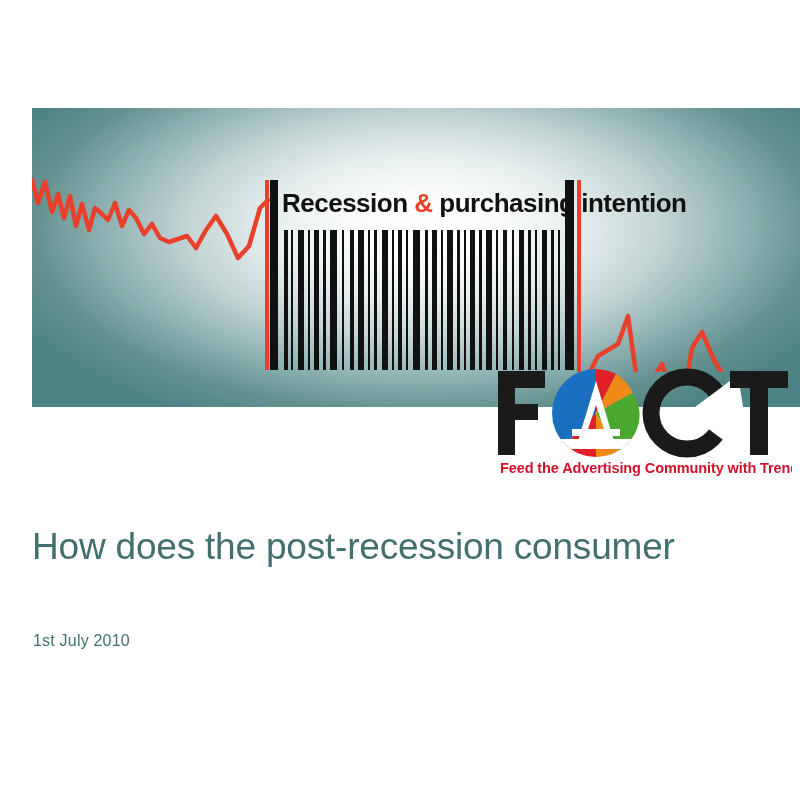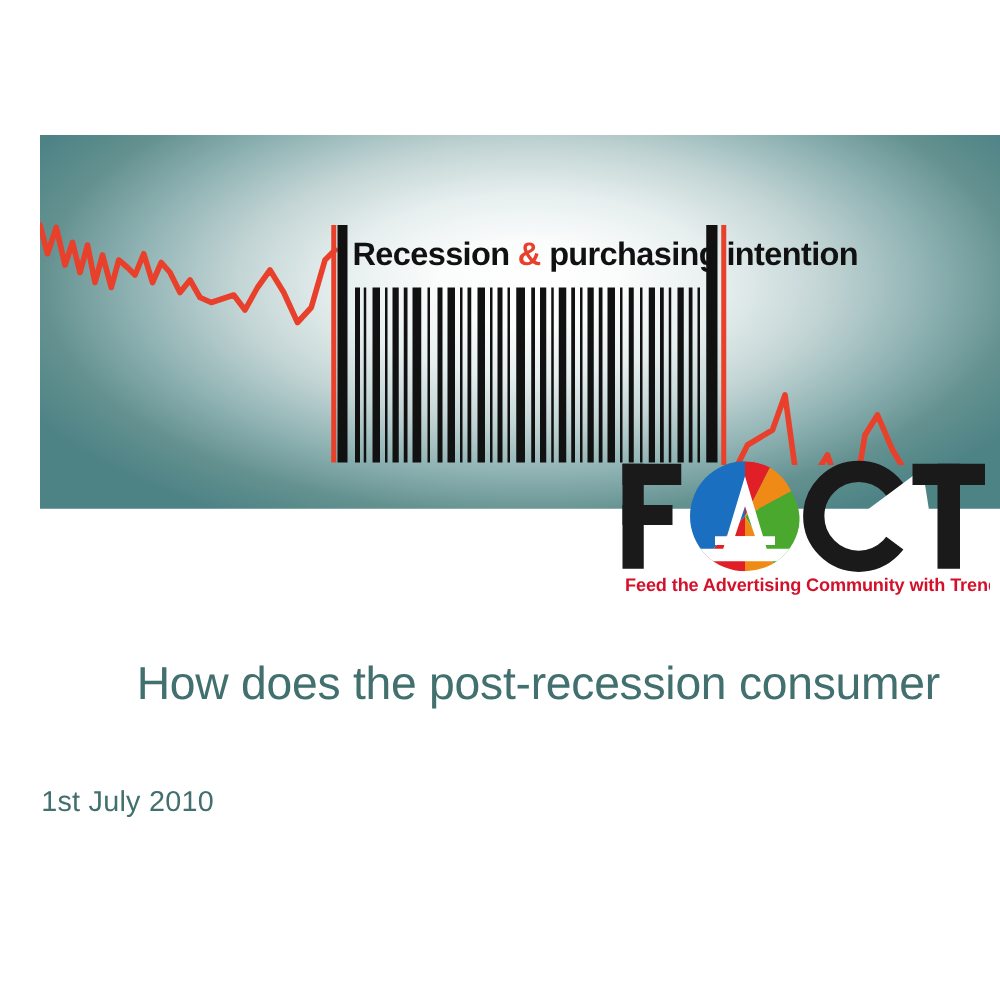--- a/index.html
+++ b/index.html
@@ -55,28 +55,28 @@
     position: absolute;
     left: 32px;
     top: 524px;
     width: 720px;
     color: #41706e;
     font-size: 37px;
     line-height: 46px;
     font-weight: 400;
     letter-spacing: -0.2px;
   }
-  #headline .line { display: block; white-space: pre; text-align: right; }
+  #headline .line { display: block; white-space: pre; }
 
   #subtitle-date {
     position: absolute;
     left: 33px;
     top: 629px;
     color: #41706e;
-    font-size: 23px;
+    font-size: 16px;
     line-height: 24px;
     font-weight: 400;
     letter-spacing: 0.2px;
   }
 </style>
 </head>
 <body>
 
 <div id="hero-banner">
   <svg viewBox="0 0 784 264" xmlns="http://www.w3.org/2000/svg">

